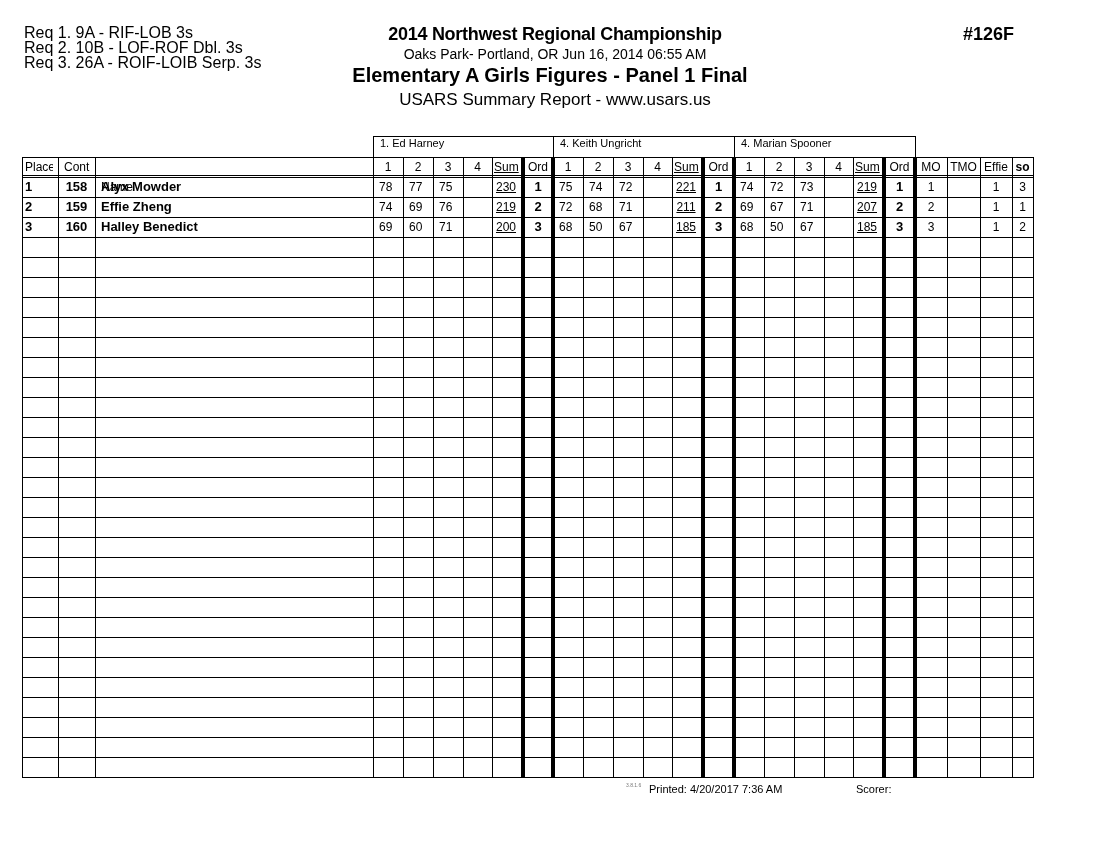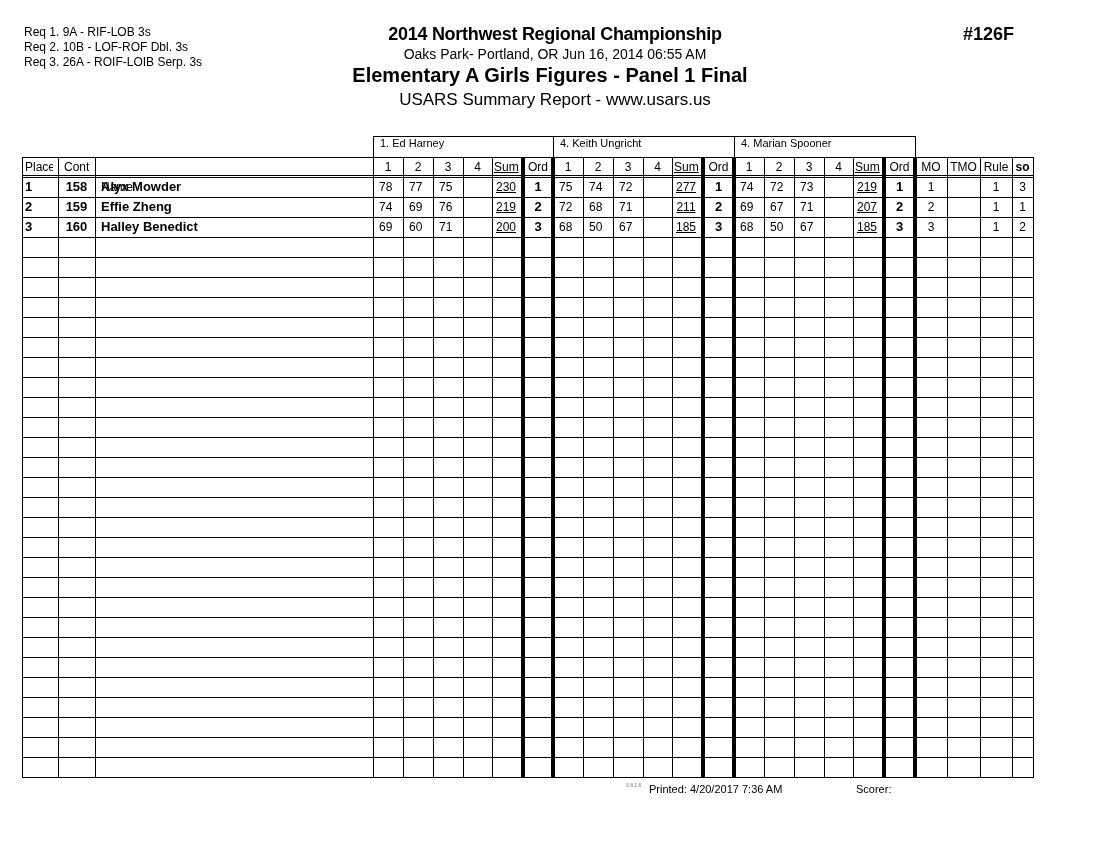--- a/index.html
+++ b/index.html
@@ -1,18 +1,18 @@
 <!DOCTYPE html>
 <html><head>
 <meta charset="utf-8">
 <style>
   html, body { margin:0; padding:0; background:#fff; }
   body { width:1100px; height:850px; position:relative; overflow:hidden;
          font-family:"Liberation Sans", sans-serif; color:#000; }
-  .req { position:absolute; left:24px; font-size:12px; line-height:13px; }
+  .req { position:absolute; left:24px; font-size:16px; line-height:13px; }
   .title1 { position:absolute; left:330px; width:450px; top:24px; text-align:center;
             font-size:18px; font-weight:bold; letter-spacing:-0.3px; }
   .title2 { position:absolute; left:330px; width:450px; top:46px; text-align:center; font-size:14px; }
   .title3 { position:absolute; left:300px; width:500px; top:64px; text-align:center;
             font-size:20px; font-weight:bold; }
   .title4 { position:absolute; left:330px; width:450px; top:90px; text-align:center; font-size:17px; }
   .evno { position:absolute; left:963px; top:24px; font-size:18px; font-weight:bold; }
   .vline { position:absolute; background:#000; width:1px; }
   .vthick { position:absolute; background:#000; width:4px; }
   .hline { position:absolute; background:#000; height:1px; }
@@ -124,36 +124,36 @@
       <div class="cell r " style="left: 674px; top: 157px; width: 24px; padding-right: 3px;">Sum</div>
       <div class="cell c " style="left: 705px; top: 157px; width: 27px;">Ord</div>
       <div class="cell c " style="left: 736px; top: 157px; width: 26px;">1</div>
       <div class="cell c " style="left: 766px; top: 157px; width: 26px;">2</div>
       <div class="cell c " style="left: 796px; top: 157px; width: 26px;">3</div>
       <div class="cell c " style="left: 826px; top: 157px; width: 25px;">4</div>
       <div class="cell r " style="left: 855px; top: 157px; width: 24px; padding-right: 3px;">Sum</div>
       <div class="cell c " style="left: 886px; top: 157px; width: 27px;">Ord</div>
       <div class="cell c " style="left: 917px; top: 157px; width: 28px;">MO</div>
       <div class="cell c " style="left: 949px; top: 157px; width: 29px;">TMO</div>
-      <div class="cell c " style="left: 982px; top: 157px; width: 28px;">Rule</div>
+      <div class="cell c " style="left: 982px; top: 157px; width: 28px;">Effie</div>
       <div class="cell c " style="left: 1014px; top: 157px; width: 17px; font-weight: bold;">so</div>
       <div class="cell l b" style="left: 24px; top: 177px; width: 28px; padding-left: 1px;">1</div>
       <div class="cell c b" style="left: 60px; top: 177px; width: 33px;">158</div>
       <div class="cell l b" style="left: 97px; top: 177px; width: 270px; padding-left: 4px;">Alyx Mowder</div>
       <div class="cell l " style="left: 375px; top: 177px; width: 22px; padding-left: 4px;">78</div>
       <div class="cell l " style="left: 405px; top: 177px; width: 22px; padding-left: 4px;">77</div>
       <div class="cell l " style="left: 435px; top: 177px; width: 22px; padding-left: 4px;">75</div>
       <div class="cell l " style="left: 465px; top: 177px; width: 21px; padding-left: 4px;"></div>
       <div class="cell r " style="left: 494px; top: 177px; width: 24px; padding-right: 3px;">230</div>
       <div class="cell c b" style="left: 525px; top: 177px; width: 26px;">1</div>
       <div class="cell l " style="left: 555px; top: 177px; width: 22px; padding-left: 4px;">75</div>
       <div class="cell l " style="left: 585px; top: 177px; width: 22px; padding-left: 4px;">74</div>
       <div class="cell l " style="left: 615px; top: 177px; width: 22px; padding-left: 4px;">72</div>
       <div class="cell l " style="left: 645px; top: 177px; width: 21px; padding-left: 4px;"></div>
-      <div class="cell r " style="left: 674px; top: 177px; width: 24px; padding-right: 3px;">277</div>
+      <div class="cell r " style="left: 674px; top: 177px; width: 24px; padding-right: 3px;">221</div>
       <div class="cell c b" style="left: 705px; top: 177px; width: 27px;">1</div>
       <div class="cell l " style="left: 736px; top: 177px; width: 22px; padding-left: 4px;">74</div>
       <div class="cell l " style="left: 766px; top: 177px; width: 22px; padding-left: 4px;">72</div>
       <div class="cell l " style="left: 796px; top: 177px; width: 22px; padding-left: 4px;">73</div>
       <div class="cell l " style="left: 826px; top: 177px; width: 21px; padding-left: 4px;"></div>
       <div class="cell r " style="left: 855px; top: 177px; width: 24px; padding-right: 3px;">219</div>
       <div class="cell c b" style="left: 886px; top: 177px; width: 27px;">1</div>
       <div class="cell c " style="left: 917px; top: 177px; width: 28px;">1</div>
       <div class="cell c " style="left: 949px; top: 177px; width: 29px;"></div>
       <div class="cell c " style="left: 982px; top: 177px; width: 28px;">1</div>

